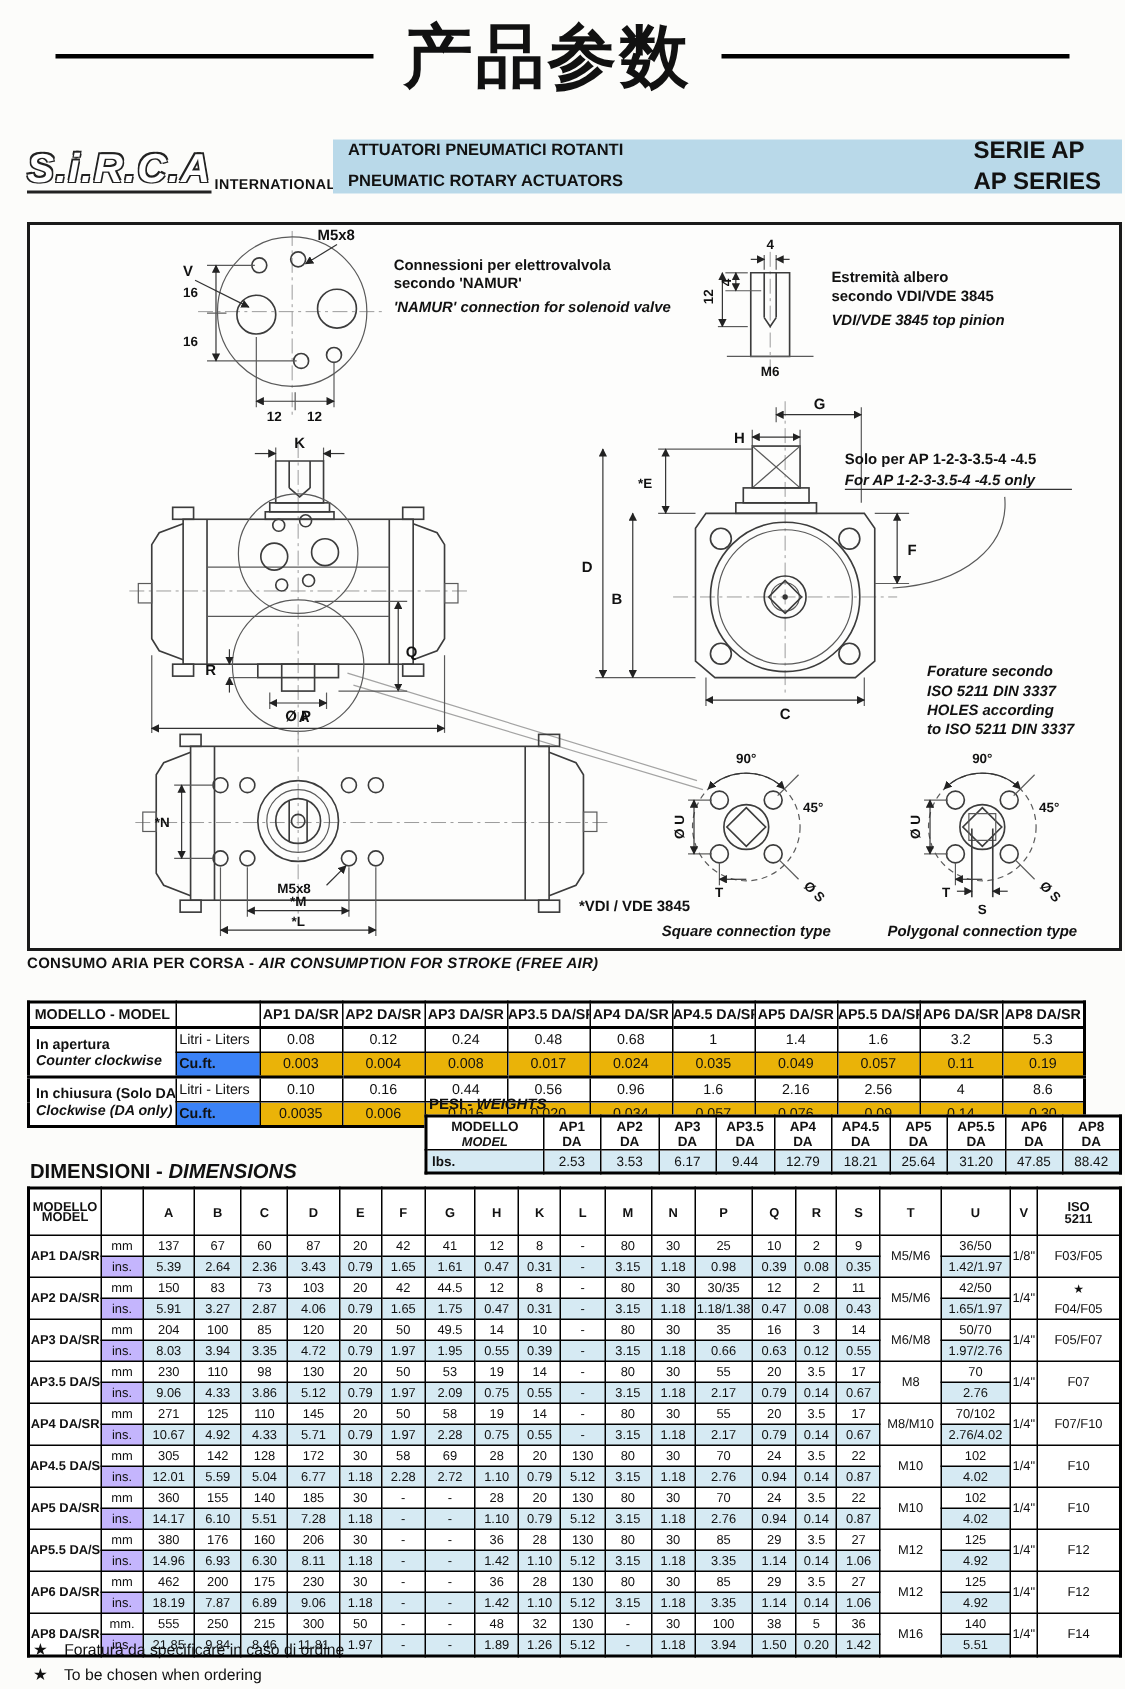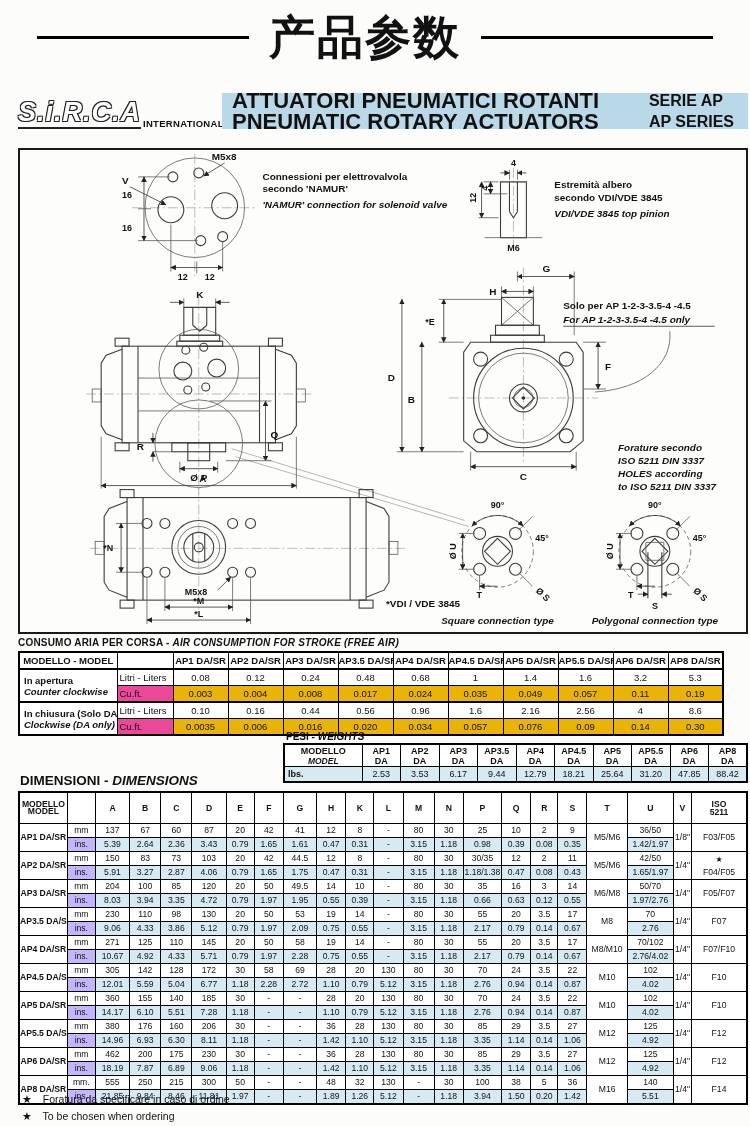--- a/index.html
+++ b/index.html
@@ -15,21 +15,21 @@
 
   
   .brand-row{position:absolute;top:93px;left:18px;width:730px;height:36px;display:flex;}
   .logo{width:204px;display:flex;align-items:flex-end;padding-top:4px;}
   .logo-main{font-size:27px;font-weight:bold;font-style:italic;letter-spacing:1px;color:#fff;
     text-shadow:-1px -1px 0 #222,1px -1px 0 #222,-1px 1px 0 #222,1px 1px 0 #222;
     border-bottom:2px solid #222;padding-bottom:1px;line-height:1;}
   .logo-sub{font-size:9.5px;font-weight:bold;margin-left:2px;letter-spacing:.3px;}
   .logo-srl{font-size:7px;font-weight:bold;margin-left:2px;}
   .banner{flex:1;background:#b9d9e9;display:flex;align-items:center;}
-  .banner-titles{padding-left:10px;font-size:22px;font-weight:bold;line-height:21px;white-space:nowrap;}
+  .banner-titles{padding-left:10px;font-size:11px;font-weight:bold;line-height:21px;white-space:nowrap;}
   .banner-series{margin-left:auto;padding-right:14px;font-size:16px;font-weight:bold;line-height:21px;text-align:left;}
 
   
   .drawing-box{position:absolute;top:148px;left:18px;width:726px;height:482px;border:2px solid #1a1a1a;background:#fdfdfc;}
   svg{display:block;}
   .t{font-family:"Liberation Sans",sans-serif;font-weight:bold;font-size:10px;fill:#111;}
   .ti{font-style:italic;}
   .tm{text-anchor:middle;}
   .te{text-anchor:end;}
   .ts{font-size:9px;}
@@ -41,32 +41,32 @@
 
   
   table{border-collapse:collapse;table-layout:fixed;background:#fff;}
   td{border:1px solid #000;text-align:center;padding:0;overflow:hidden;white-space:nowrap;}
   .bluerow td,.bluerow .dval,td.blue{background:#d6eaf3;}
   .tbl-title{font-weight:bold;}
   .tbl-title .iti{font-style:italic;}
 
   
   .consumption{position:absolute;top:637px;left:18px;width:730px;}
-  .consumption .tbl-title{font-size:10px;margin-bottom:3px;letter-spacing:.2px;}
+  .consumption .tbl-title{font-size:10px;margin-bottom:19px;letter-spacing:.2px;}
   #consumption-table{width:706px;border:2px solid #000;}
   #consumption-table td{height:15px;font-size:9.5px;}
   #consumption-table tr:first-child td{border-bottom-width:2px;}
   .chead{font-weight:bold;font-size:9.5px;}
   .cmodel{font-size:8px;}
   .clabel{text-align:left;padding-left:4px;font-weight:bold;font-size:10.5px;}
   .clabel .l2{font-style:italic;}
   .cunit{font-size:8.5px;text-align:left;padding-left:2px;}
   .gsep td{border-top-width:2px;}
   #consumption-table .bluerow .cval{background:#eab308;}
-  #consumption-table .bluerow .cunit{background:#ec4899;}
+  #consumption-table .bluerow .cunit{background:#3b82f6;font-weight:bold;}
 
   
   .weights-title{position:absolute;top:731px;left:286px;font-size:10px;font-weight:bold;}
   .weights-title .iti{font-style:italic;}
   #weights-table{position:absolute;top:743px;left:283px;width:465px;border:2px solid #000;}
   #weights-table td{font-size:9px;}
   .whead{font-weight:bold;font-size:8.5px;line-height:10px;height:21px;}
   .whead i{font-size:8.5px;}
   #weights-table td.wlabel{text-align:left;padding-left:3px;font-weight:bold;height:14px;}
   .wval{height:14px;}

